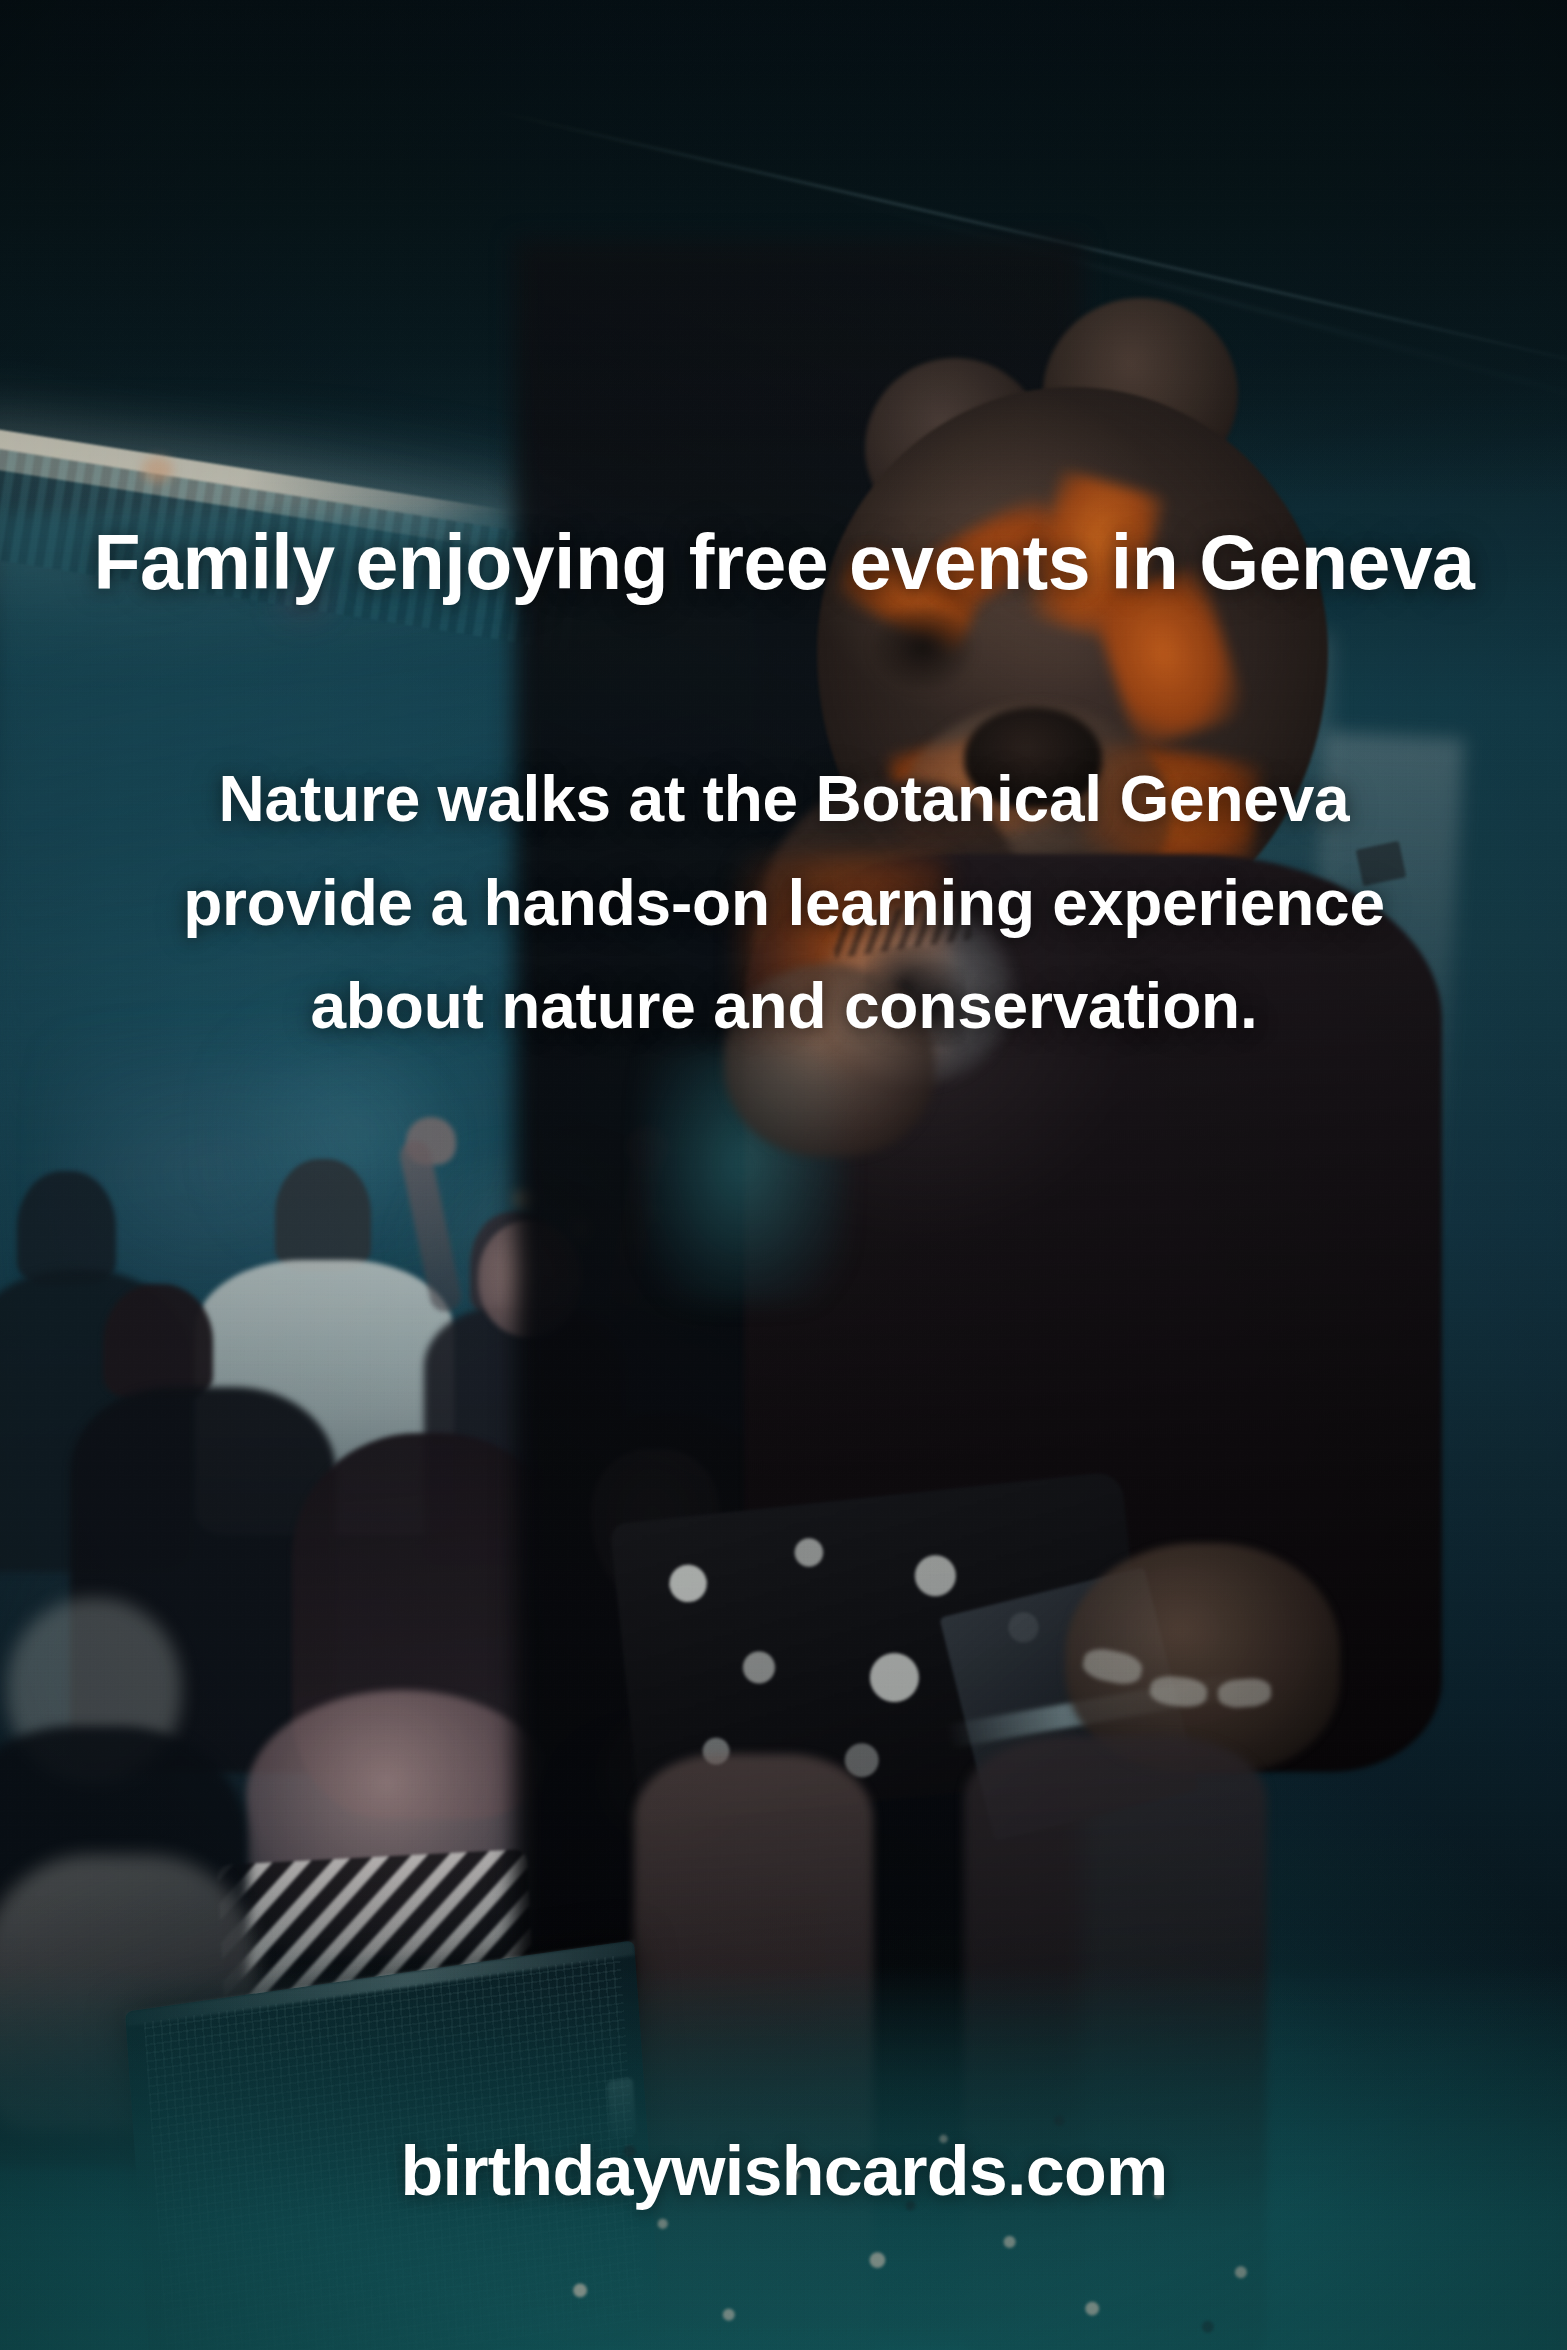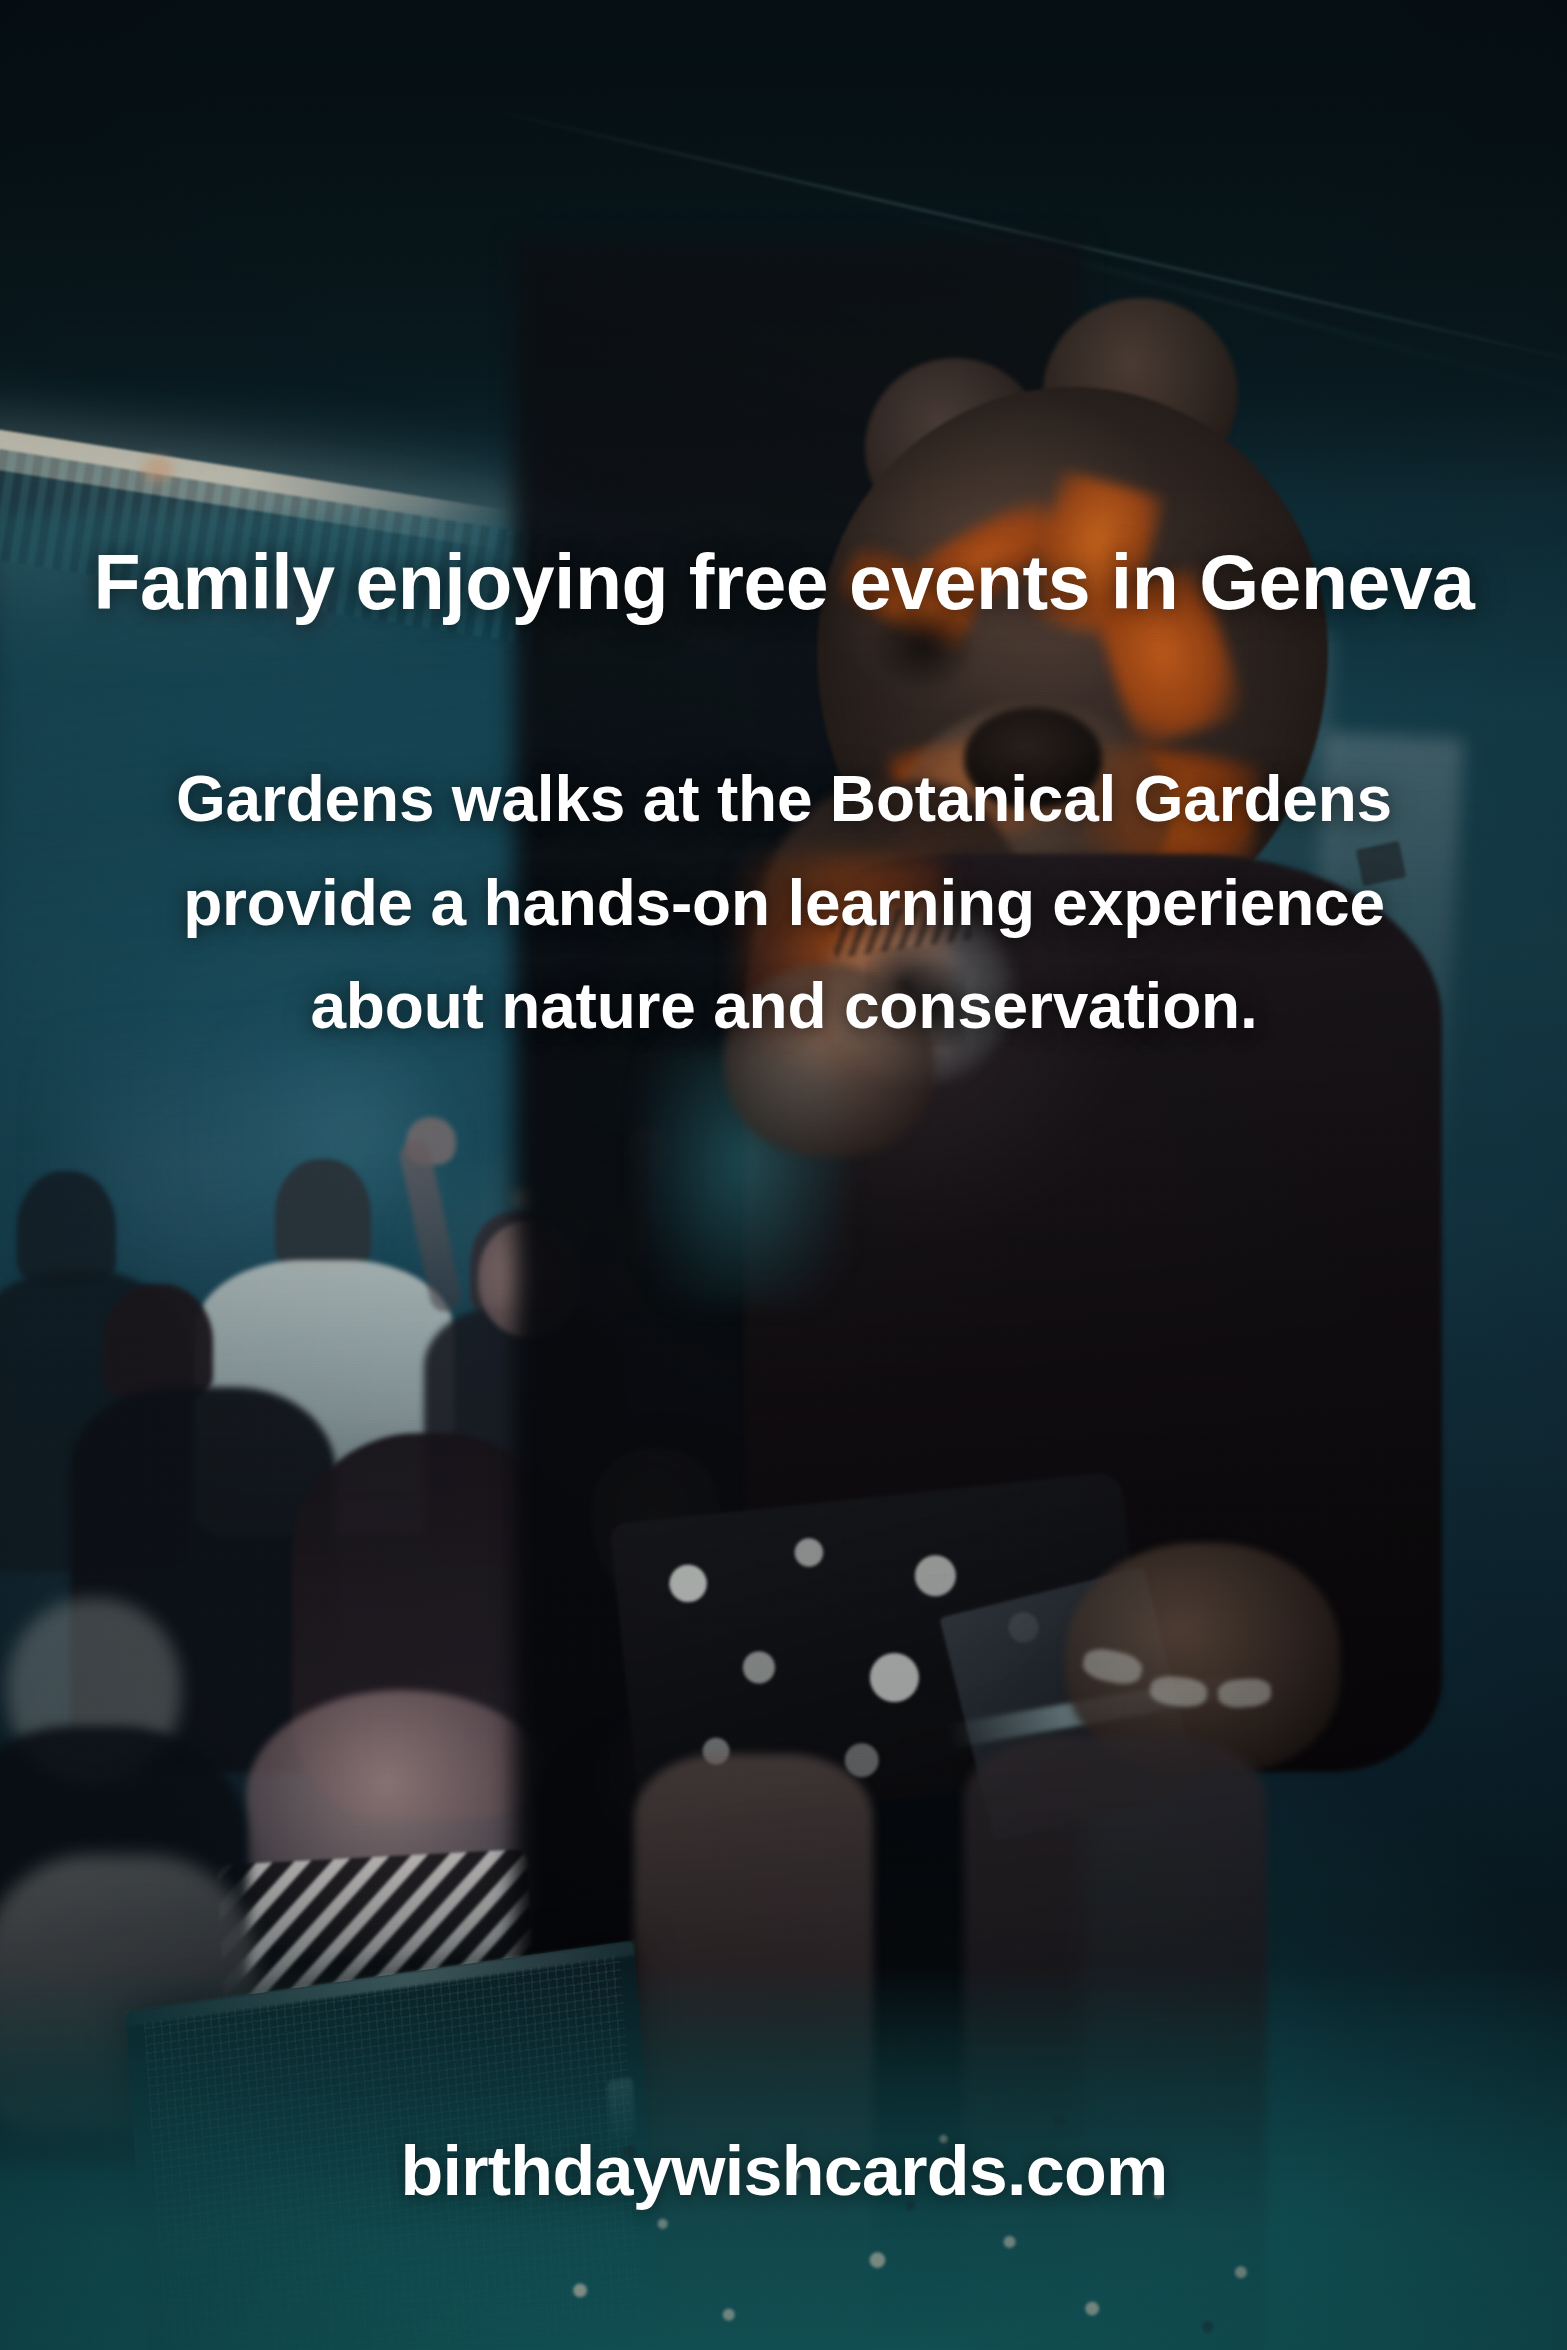--- a/index.html
+++ b/index.html
@@ -565,21 +565,21 @@
   
   .overlay {
     position: absolute;
     inset: 0;
     z-index: 5;
   }
 
   .title-block {
     position: absolute;
     left: 0; right: 0;
-    top: 537px;
+    top: 517px;
     padding: 0 53px;
     box-sizing: border-box;
     text-align: center;
   }
   .poster-title {
     margin: 0;
     color: #ffffff;
     font-family: "Liberation Sans", sans-serif;
     font-weight: 700;
     font-size: 77px;
@@ -727,21 +727,21 @@
     <div class="grade"></div>
   </div>
 
   <div class="overlay">
 
     <div class="title-block">
       <h1 class="poster-title">Family enjoying free events in Geneva</h1>
     </div>
 
     <div class="subtitle-block">
-      <p class="poster-subtitle">Gardens walks at the Botanical Gardens provide a hands-on learning experience about nature and conservation.</p>
+      <p class="poster-subtitle">Nature walks at the Botanical Geneva provide a hands-on learning experience about nature and conservation.</p>
     </div>
 
     <div class="footer-block">
       <p class="poster-footer">birthdaywishcards.com</p>
     </div>
 
   </div>
 </div>
 
 

